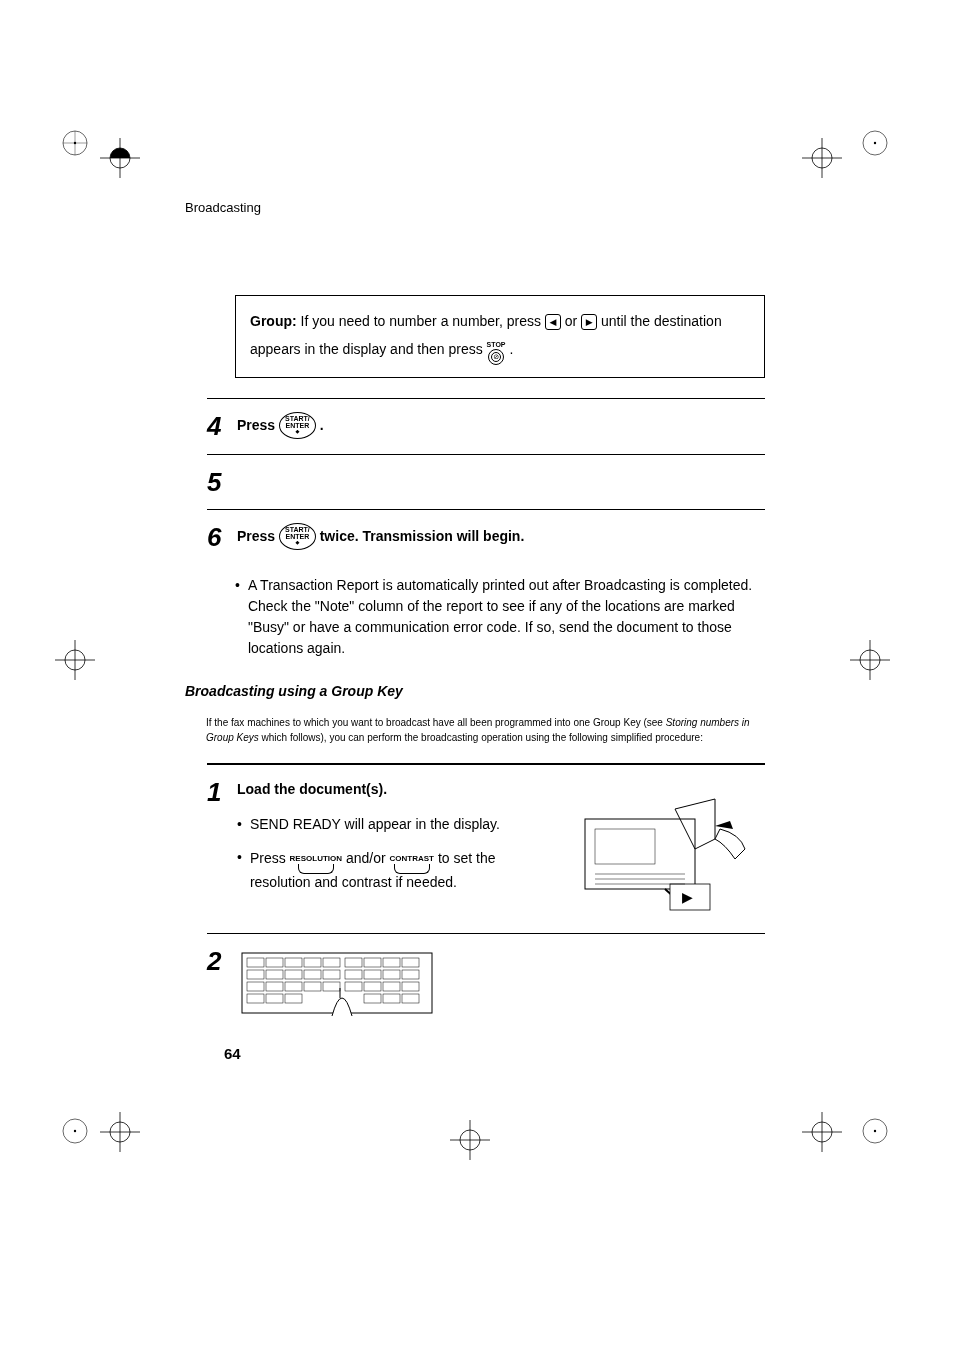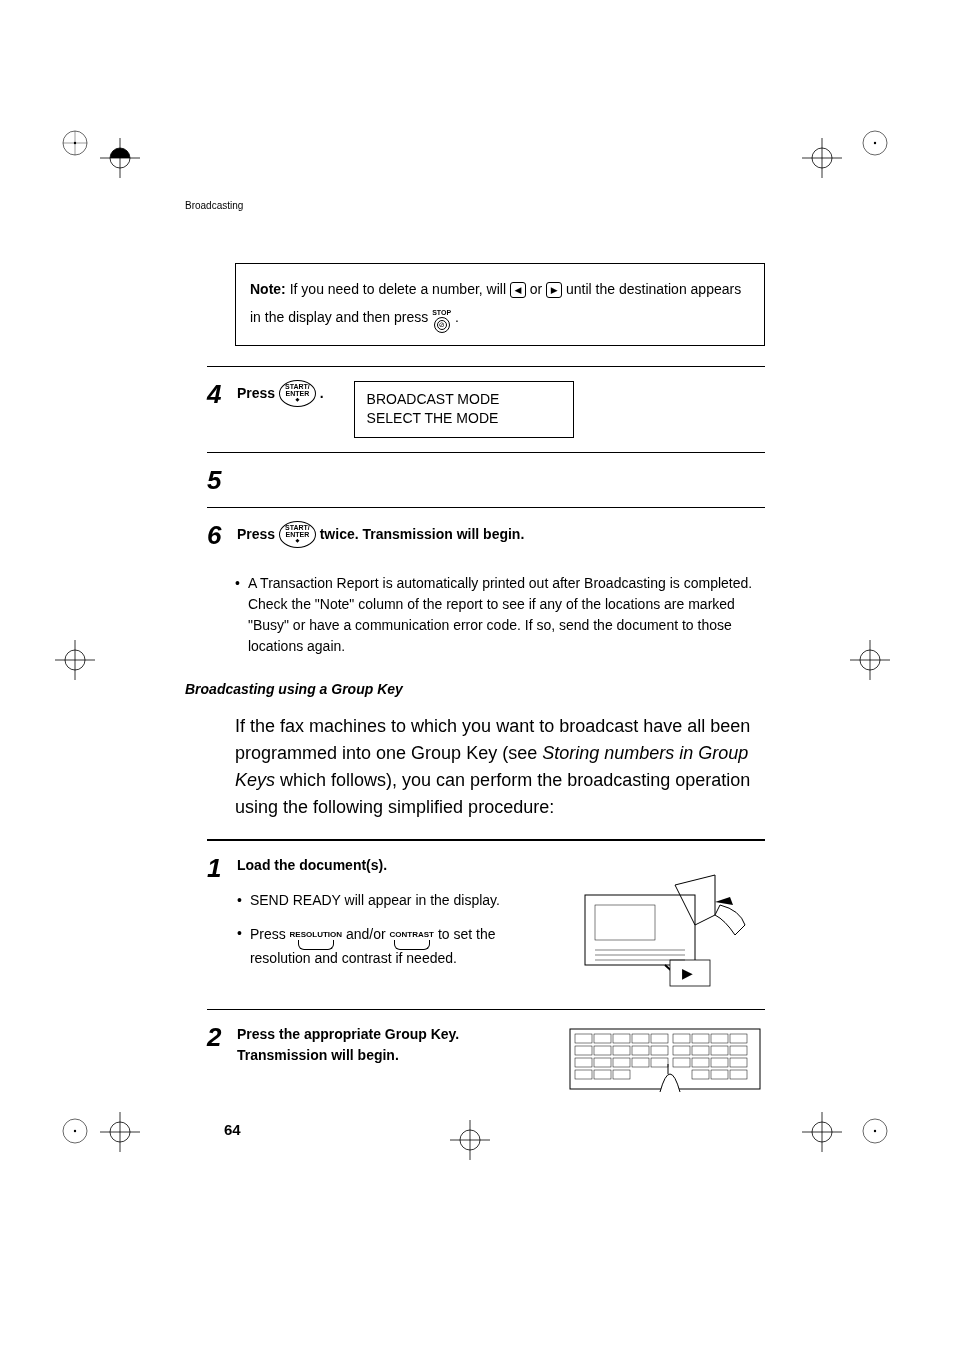--- a/index.html
+++ b/index.html
@@ -11,22 +11,22 @@
     position: relative;
     color: #000;
   }
   .page {
     position: absolute;
     left: 185px;
     top: 200px;
     width: 580px;
   }
   .header-title {
-    font-size: 10px;
-    margin-bottom: 52px;
+    font-size: 13px;
+    margin-bottom: 80px;
   }
   .note-box {
     border: 1px solid #000;
     padding: 12px 14px;
     margin: 0 0 20px 50px;
     font-size: 14px;
     line-height: 1.9;
   }
   .step-row {
     display: flex;
@@ -130,23 +130,23 @@
     margin-bottom: 10px;
   }
   .bullet-dot { flex-shrink: 0; }
   .section-heading {
     font-size: 14px;
     font-weight: bold;
     font-style: italic;
     margin: 24px 0 16px 0;
   }
   .intro-para {
-    font-size: 18px;
+    font-size: 10px;
     line-height: 1.5;
-    margin: 0 0 18px 50px;
+    margin: 0 0 18px 21px;
   }
   .illus {
     width: 200px;
     height: 140px;
     border: none;
     flex-shrink: 0;
   }
   .illus svg { width: 100%; height: 100%; }
   .step-flex {
     display: flex;
@@ -257,21 +257,21 @@
       <circle cx="13" cy="13" r="12" fill="none" stroke="#000" stroke-width="0.6"></circle>
       <circle cx="13" cy="13" r="1.2" fill="#000"></circle>
     </svg>
 </div>
 
 <div class="page">
 
   <div class="header-title">Broadcasting</div>
 
   <div class="note-box">
-    <b>Note:</b><span> If you need to delete a number, will </span>
+    <b>Group:</b><span> If you need to number a number, press </span>
     <span class="square-btn">◀</span>
     <span> or </span>
     <span class="square-btn">▶</span>
     <span> until the destination appears in the display and then press </span>
     <span class="stop-btn-wrap">
       <span class="stop-label">STOP</span>
       <span class="stop-circle">
           <span class="stop-inner">
             <span>⊘</span>
           </span>
@@ -282,22 +282,20 @@
 
   <div class="step-row">
     <div class="step-num">4</div>
     <div class="step-body">
       <div class="step4-wrap">
         <div>
           <b>Press </b>
           <span class="oval-btn large">START/<br>ENTER<span class="diamond"></span></span>
           <b>.</b>
         </div>
-        <div class="display-box">BROADCAST MODE
-SELECT THE MODE</div>
       </div>
     </div>
   </div>
 
   <div class="step-row">
     <div class="step-num">5</div>
   </div>
 
   <div class="step-row">
     <div class="step-num">6</div>
@@ -362,23 +360,20 @@
           <line x1="30" y1="100" x2="120" y2="100" stroke="#000" stroke-width="0.5"></line>
           <line x1="30" y1="105" x2="120" y2="105" stroke="#000" stroke-width="0.5"></line>
         </svg>
       </div>
     </div>
   </div>
 
   <div class="step-row">
     <div class="step-num">2</div>
     <div class="step-body step-flex">
-      <div class="step-left">
-        <b>Press the appropriate Group Key. Transmission will begin.</b>
-      </div>
       <div class="illus" style="height:70px;">
         <svg viewBox="0 0 200 70">
           <rect x="5" y="5" width="190" height="60" fill="none" stroke="#000" stroke-width="1"></rect>
           <g stroke="#000" stroke-width="0.5" fill="none">
             <rect x="10" y="10" width="17" height="9"></rect>
               <rect x="29" y="10" width="17" height="9"></rect>
               <rect x="48" y="10" width="17" height="9"></rect>
               <rect x="67" y="10" width="17" height="9"></rect>
               <rect x="86" y="10" width="17" height="9"></rect>
             <rect x="108" y="10" width="17" height="9"></rect>

